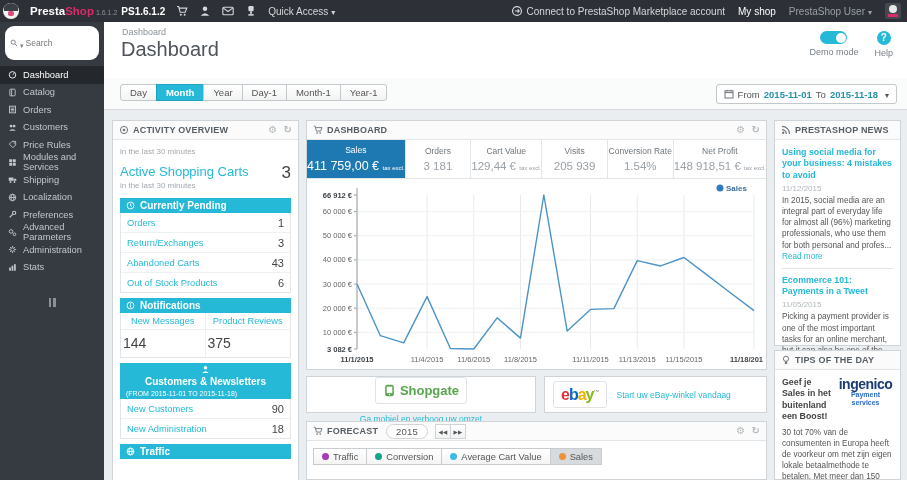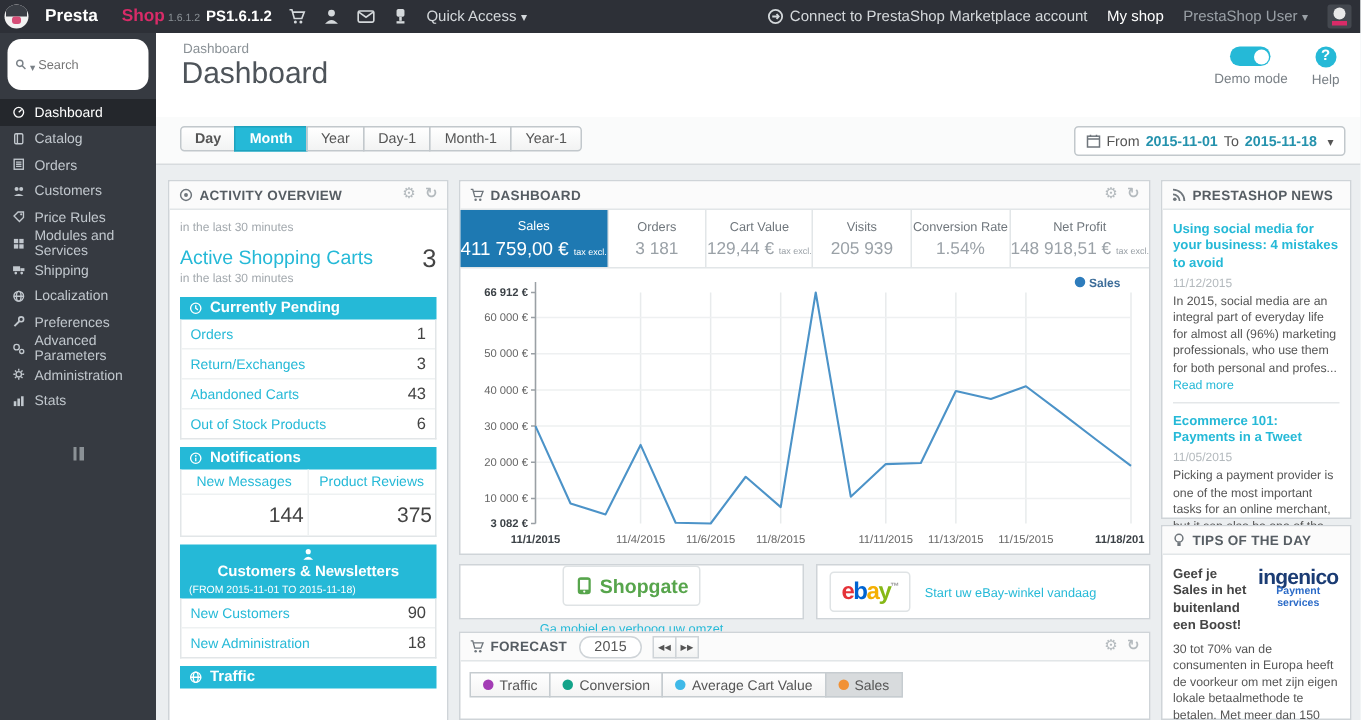--- a/index.html
+++ b/index.html
@@ -11,21 +11,21 @@
   svg { display:block; }
 
   
   #topbar { position:absolute; left:0; top:0; width:907px; height:22px;
     background:#2d3037; display:flex; align-items:center; padding:0 6px 0 3px;
     color:#cfd3d8; font-size:10px; gap:11px; z-index:30;}
   .ps-logo { width:16px; height:16px; border-radius:50%; background:#f2f2f2; position:relative; overflow:hidden; flex:none;}
   .ps-logo::before { content:""; position:absolute; left:1px; top:0; width:14px; height:8px; border-radius:50% 50% 0 0; background:#3a3e45;}
   .ps-logo::after { content:""; position:absolute; left:5px; top:8px; width:6px; height:5px; border-radius:2px; background:#d64d77;}
   .brand-a { color:#fff; font-weight:bold; font-size:11.5px; }
-  .brand-b { color:#d92b68; font-weight:bold; font-size:11.5px;padding-left:16px; }
+  .brand-b { color:#d92b68; font-weight:bold; font-size:11.5px; }
   .brand-ver { color:#8b9196; font-size:7px; margin-left:2px; }
   .shop-code { color:#fff; font-weight:bold; font-size:10px; margin-left:4px; }
   .tb-ico { width:12px; height:12px; color:#d4d8db; }
   .tb-link { color:#d4d8db; }
   .tb-right { margin-left:auto; display:flex; align-items:center; gap:13px; }
   .tb-user { color:#9aa0a6; }
   .caret::after { content:"▾"; font-size:8px; margin-left:3px; }
   .avatar { width:16px; height:16px; border-radius:2px; background:#44484f; position:relative; overflow:hidden; flex:none;}
   .avatar::before { content:""; position:absolute; left:4px; top:2px; width:8px; height:8px; border-radius:50%; background:#e8e8e8;}
   .avatar::after { content:""; position:absolute; left:3px; top:11px; width:10px; height:3px; background:#d92b68;}
@@ -56,21 +56,21 @@
   .help-circle { width:14px; height:14px; border-radius:50%; background:#25b9d7; color:#fff;
     font-size:10px; font-weight:bold; text-align:center; line-height:14px;}
   .help-circle::before { content:"?"; }
 
   
   #filterband { position:absolute; left:104px; top:78px; width:803px; height:32px;
     background:#fafbfb; border-bottom:1px solid #d7dbde; z-index:10;}
   .btn-group { position:absolute; left:16px; top:6px; display:flex; }
   .fbtn { padding:2px 9px; font-size:9.5px; color:#555; background:linear-gradient(#fff,#f2f3f3);
     border:1px solid #c2c8cc; margin-left:-1px; }
-  .fbtn:first-child { border-radius:3px 0 0 3px; margin-left:0;font-weight:bold;}
+  .fbtn:first-child { border-radius:3px 0 0 3px; margin-left:0;}
   .fbtn:last-child { border-radius:0 3px 3px 0; }
   .fbtn.active { background:#25b9d7; color:#fff; border-color:#1ea2bd; font-weight:bold;}
   .datebox { position:absolute; right:10px; top:6px; height:20px; background:#fff; border:1px solid #c2c8cc;
     border-radius:3px; display:flex; align-items:center; gap:4px; padding:0 7px; font-size:9.5px; color:#555;}
   .datebox svg { width:10px; height:10px; color:#6f767c;}
   .datebox b { color:#2492ad; }
 
   
   #content-bg { position:absolute; left:104px; top:110px; width:803px; height:370px; background:#ebeef0; }
 
@@ -95,21 +95,21 @@
   .cyanbar svg { width:9px; height:9px; flex:none;}
   .cyanbar .sub { display:block; font-size:7px; font-weight:normal; margin-top:1px;}
   .rows { border:1px solid #e2e6e8; border-top:none; }
   .rowi { display:flex; justify-content:space-between; align-items:center; padding:3.5px 6px;
     border-bottom:1px solid #eef1f2; }
   .rowi:last-child { border-bottom:none; }
   .rowi .lbl { color:#25b9d7; font-size:9.3px; }
   .rowi .val { color:#444; font-size:11px; }
   .notif-grid { border:1px solid #e2e6e8; border-top:none; display:grid; grid-template-columns:1fr 1fr; }
   .ng-l { text-align:center; color:#25b9d7; font-size:9.3px; padding:3px 2px; border-bottom:1px solid #eef1f2;}
-  .ng-v { text-align:right; color:#444; font-size:14px; padding:5px 2px 6px; }
+  .ng-v { text-align:left; color:#444; font-size:14px; padding:5px 2px 6px; }
   .ng-bl { border-right:1px solid #eef1f2; }
 
   
   #dashpanel { left:306px; top:120px; width:461px; height:250px; }
   .kpi-row { display:grid; grid-template-columns:repeat(6,1fr); border-bottom:1px solid #e2e6e8; height:39px;}
   .kpi { border-right:1px solid #e2e6e8; display:flex; flex-direction:column; align-items:center;
     justify-content:center; gap:4px; }
   .kpi:last-child { border-right:none; }
   .k-label { font-size:8.5px; color:#6f767c; }
   .k-value { font-size:11.5px; color:#9aa1a7; white-space:nowrap;}

